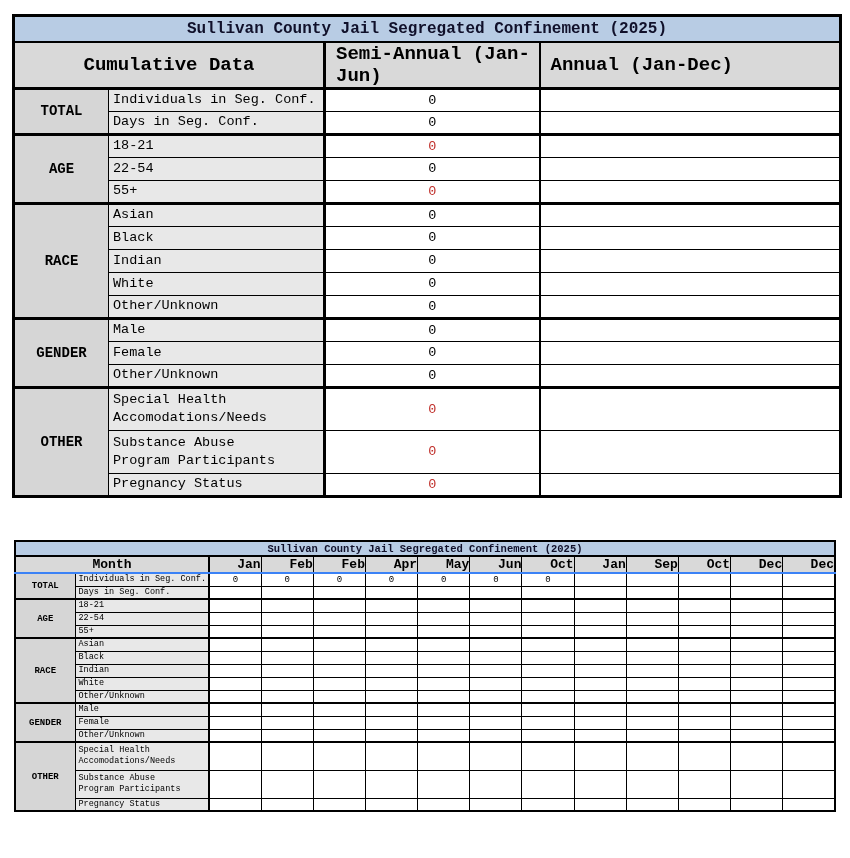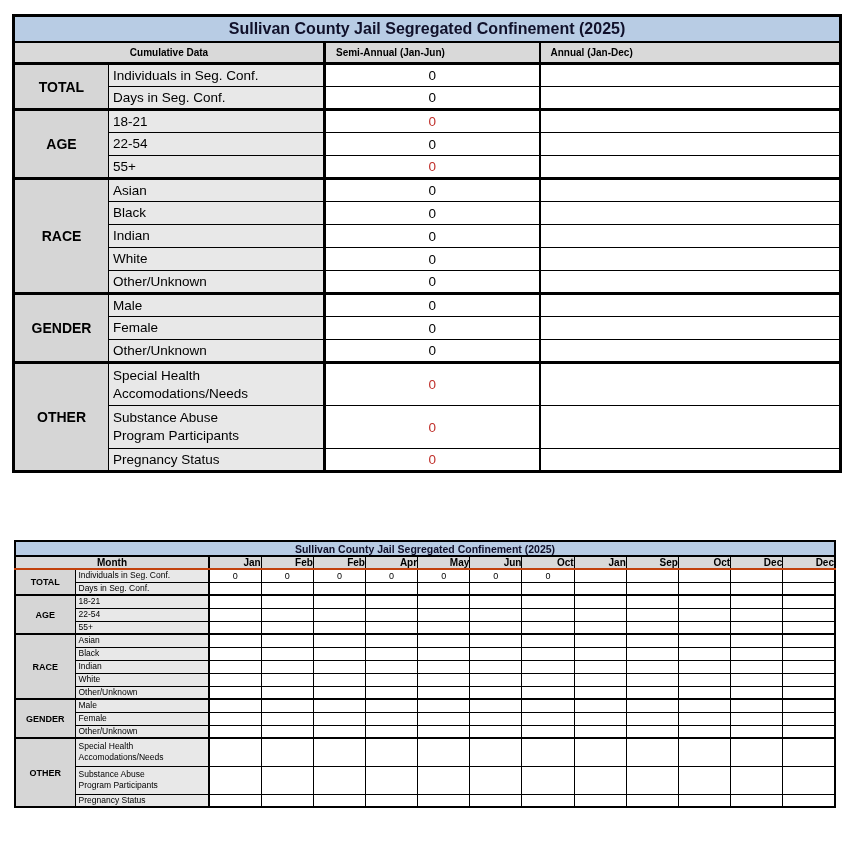--- a/index.html
+++ b/index.html
@@ -3,35 +3,35 @@
 <meta charset="utf-8">
 <style>
   * { box-sizing: border-box; }
   html, body {
     margin: 0; padding: 0;
     width: 850px; height: 858px;
     background: #ffffff;
     font-family: "Liberation Sans", sans-serif;
     color: #000;
   }
-  .page { position: relative; width: 850px; height: 742px; background: #fff; }
+  .page { position: relative; width: 850px; height: 742px; background: #fff; font-family: Liberation Mono, monospace; }
 
   table { border-collapse: collapse; table-layout: fixed; }
   td, th { overflow: hidden; padding: 0; vertical-align: middle; }
 
   
   .t1 { position: absolute; left: 12px; top: 14px; width: 827px; border: 3px solid #000; }
   .t1 td { border: 1px solid #000; font-size: 13.5px; }
   .t1 tr.title-row td {
     height: 26px; background: #b8cce4; border-bottom: 2px solid #000;
     font-size: 16px; font-weight: bold; text-align: center; color: #10102a;
   }
   .t1 tr.header-row td {
     height: 22px; background: #d9d9d9; border-bottom: 3px solid #000;
-    font-size: 10px; font-weight: bold;
+    font-size: 19px; font-weight: bold;
   }
   .t1 td.hdr-cum { text-align: center; }
   .t1 td.hdr-semi, .t1 td.hdr-annual { text-align: left; padding-left: 10px; }
   .t1 tr.rn { height: 23px; }
   .t1 tr.rt { height: 43px; }
   .t1 td.grp {
     background: #d6d6d6; font-weight: bold; font-size: 14px; text-align: center;
   }
   .t1 td.lbl {
     background: #e8e8e8; padding-left: 4px; white-space: pre-line; line-height: 1.3;
@@ -43,22 +43,22 @@
   .t1 tr.group-start td { border-top: 3px solid #000; }
 
   
   .t2 { position: absolute; left: 14px; top: 540px; width: 822px; border: 2px solid #000; }
   .t2 td, .t2 th { border: 1px solid #000; font-size: 9px; }
   .t2 tr.title-row td {
     height: 15px; background: #b8cce4; border-bottom: 2px solid #000;
     font-size: 10.5px; font-weight: bold; text-align: center; color: #10102a;
   }
   .t2 tr.header-row th {
-    height: 12px; background: #d9d9d9; border-bottom: 2px solid #c2410c;
-    font-size: 10px; font-weight: bold;
+    height: 12px; background: #d9d9d9; border-bottom: 2px solid #3b82f6;
+    font-size: 13px; font-weight: bold;
   }
   .t2 th.hdr-month { text-align: center; }
   .t2 th.month-cell { text-align: right; padding-left: 3px; }
   .t2 tr.rn { height: 13px; }
   .t2 tr.rt { height: 28px; }
   .t2 td.grp { background: #d6d6d6; font-weight: bold; font-size: 9px; text-align: center; }
   .t2 td.lbl {
     background: #e8e8e8; font-size: 8.5px; padding-left: 3px;
     white-space: pre-line; line-height: 1.35;
   }

